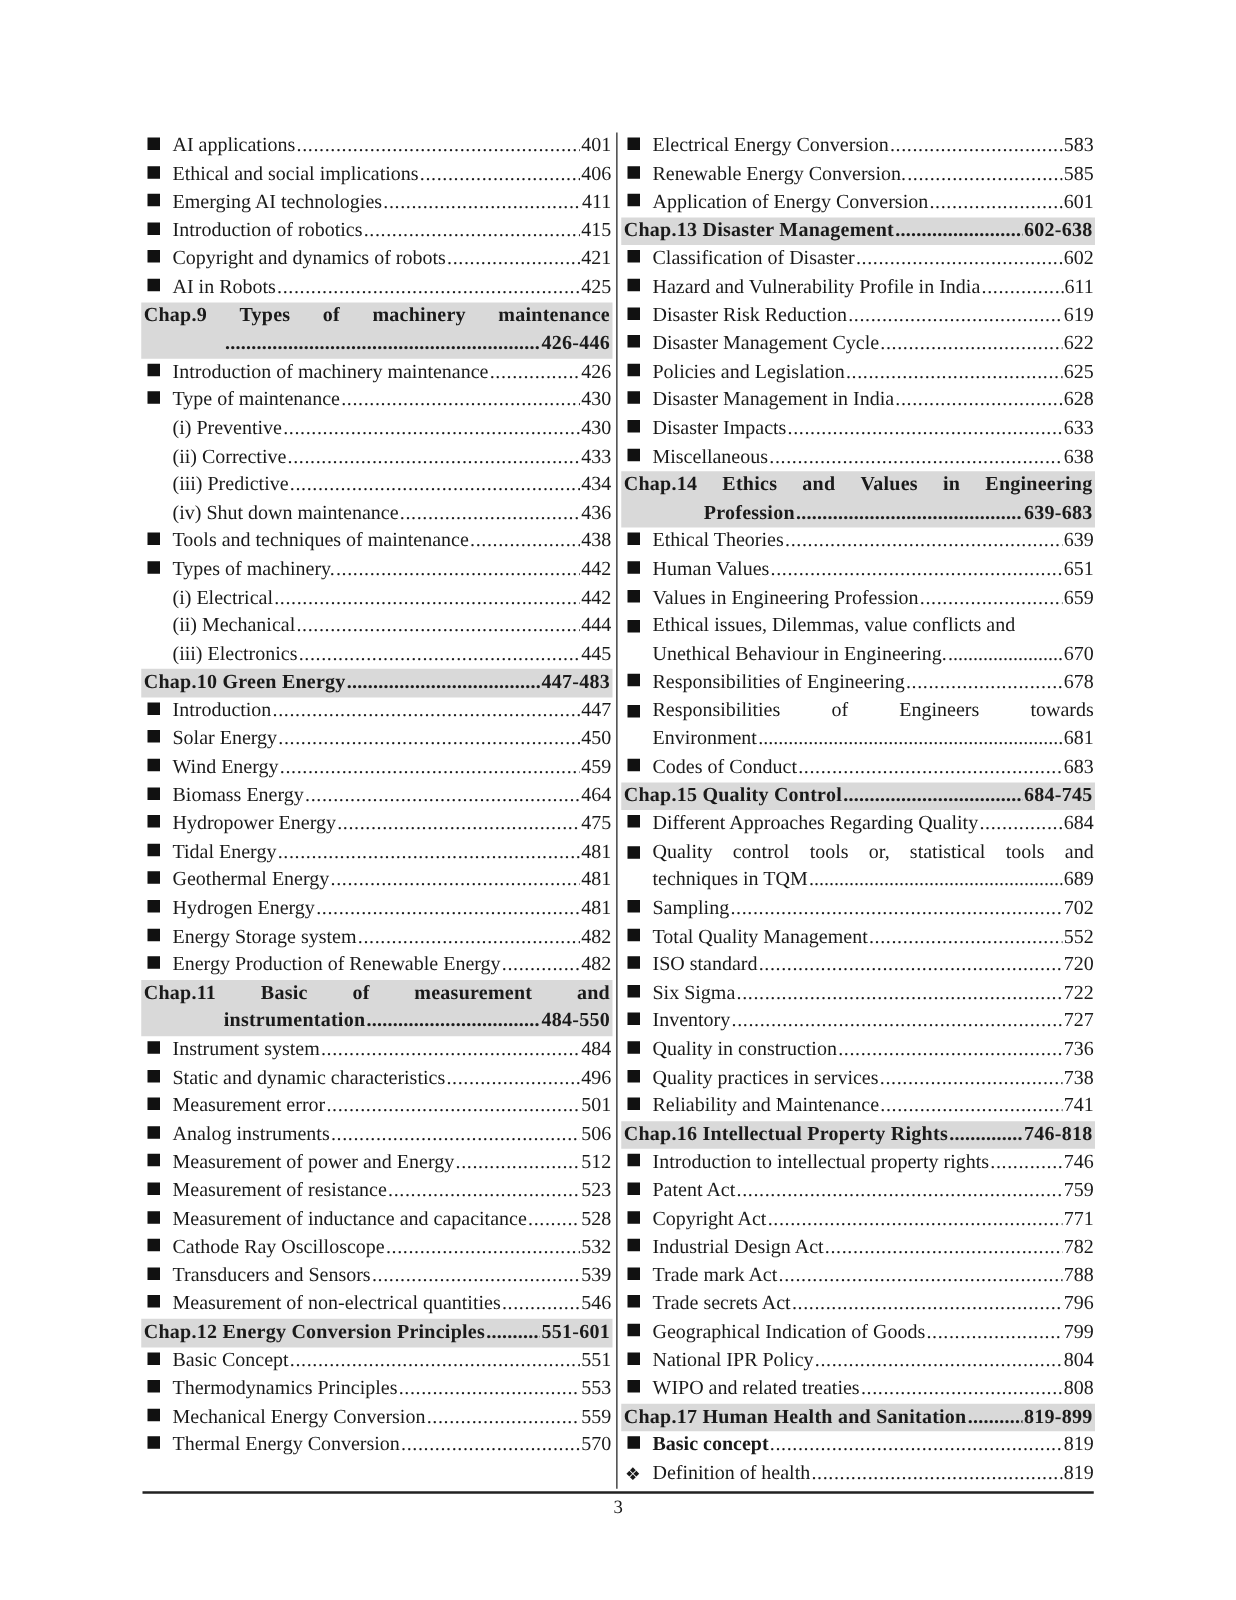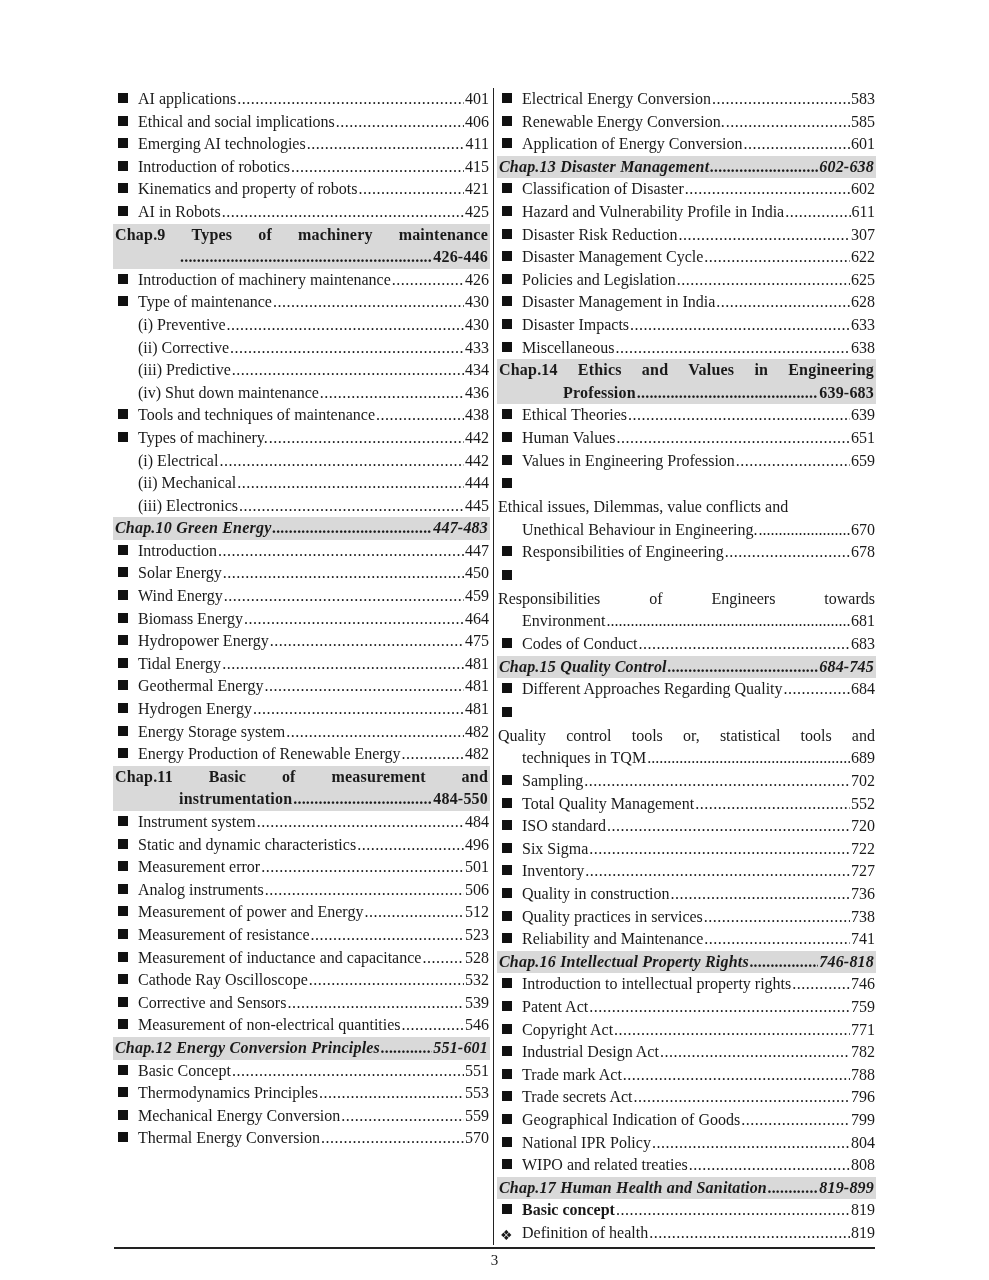--- a/index.html
+++ b/index.html
@@ -2,21 +2,21 @@
 <html><head>
   <meta charset="utf-8">
   <style>
     html, body { margin: 0; padding: 0; background: #ffffff; }
     body {
       width: 989px; height: 1280px; position: relative; overflow: hidden;
       font-family: "Liberation Serif", "DejaVu Serif", serif;
       color: #1a1a1a;
     }
     .page {
-      position: absolute; left: 114px; top: 88px; width: 761px;
+      position: absolute; left: 114px; top: 106px; width: 761px;
     }
     .cols { display: flex; }
     .col { width: 380px; box-sizing: border-box; }
     .col.left { padding-right: 4px; border-right: 1.5px solid #222; }
     .col.right { padding-left: 4px; width: 381px; }
     .row {
       display: flex; align-items: baseline;
       font-size: 16px; line-height: 22.6px; height: 22.6px;
       white-space: nowrap;
     }
@@ -43,27 +43,27 @@
     }
     .row .page-num { flex: 0 0 auto; }
     .chap {
       background: #d9d9d9; font-weight: bold; font-size: 16px;
       line-height: 22.6px; letter-spacing: 0.2px;
       margin: 0 -1px;
       padding: 0 2px;
     }
     .chap .line1 { display: flex; justify-content: space-between; white-space: nowrap; }
     .chap .line2 { display: flex; align-items: flex-start; white-space: nowrap; padding-left: 64px; }
-    .chap .single { display: flex; align-items: flex-end; white-space: nowrap; font-style: italic; }
+    .chap .single { display: flex; align-items: flex-end; white-space: nowrap; }
     .chap .dots { flex: 1 1 auto; overflow: hidden; margin: 0 1px; }
     .chap .dots::before {
       content: "..............................................................................................................................................................";
     }
     .chap .pages { flex: 0 0 auto; }
-    .item2 .first { display: flex; justify-content: space-between; white-space: nowrap; font-size: 16px; line-height: 22.6px; flex-direction: column; }
+    .item2 .first { display: flex; justify-content: space-between; white-space: nowrap; font-size: 16px; line-height: 22.6px; }
     .item2 .first .txt { flex: 1; display: flex; justify-content: space-between; }
     .item2 .second { display: flex; align-items: center; white-space: nowrap; font-size: 16px; line-height: 22.6px; padding-left: 24px; }
     .item2 .second .dots { flex: 1 1 auto; overflow: hidden; margin: 0 1px; }
     .item2 .second .dots::before {
       content: "..............................................................................................................................................................";
     }
     .item2 .first .bullet { width: 24px; flex: 0 0 24px; position: relative; display: inline-block; }
     .item2 .first .bullet::before {
       content: ""; position: absolute; left: 4px; top: 6px;
       width: 10px; height: 10px; background: #111;
@@ -100,21 +100,21 @@
           <span class="page-num">411</span>
         </div>
         <div class="row">
           <span class="bullet square"></span>
           <span class="label">Introduction of robotics</span>
           <span class="dots"></span>
           <span class="page-num">415</span>
         </div>
         <div class="row">
           <span class="bullet square"></span>
-          <span class="label">Kinematics and property of robots</span>
+          <span class="label">Copyright and dynamics of robots</span>
           <span class="dots"></span>
           <span class="page-num">421</span>
         </div>
         <div class="row">
           <span class="bullet square"></span>
           <span class="label">AI in Robots</span>
           <span class="dots"></span>
           <span class="page-num">425</span>
         </div>
         <div class="chap">
@@ -321,21 +321,21 @@
           <span class="page-num">528</span>
         </div>
         <div class="row">
           <span class="bullet square"></span>
           <span class="label">Cathode Ray Oscilloscope</span>
           <span class="dots"></span>
           <span class="page-num">532</span>
         </div>
         <div class="row">
           <span class="bullet square"></span>
-          <span class="label">Corrective and Sensors</span>
+          <span class="label">Transducers and Sensors</span>
           <span class="dots"></span>
           <span class="page-num">539</span>
         </div>
         <div class="row">
           <span class="bullet square"></span>
           <span class="label">Measurement of non-electrical quantities</span>
           <span class="dots"></span>
           <span class="page-num">546</span>
         </div>
         <div class="chap">
@@ -405,21 +405,21 @@
         <div class="row">
           <span class="bullet square"></span>
           <span class="label">Hazard and Vulnerability Profile in India</span>
           <span class="dots"></span>
           <span class="page-num">611</span>
         </div>
         <div class="row">
           <span class="bullet square"></span>
           <span class="label">Disaster Risk Reduction</span>
           <span class="dots"></span>
-          <span class="page-num">307</span>
+          <span class="page-num">619</span>
         </div>
         <div class="row">
           <span class="bullet square"></span>
           <span class="label">Disaster Management Cycle</span>
           <span class="dots"></span>
           <span class="page-num">622</span>
         </div>
         <div class="row">
           <span class="bullet square"></span>
           <span class="label">Policies and Legislation</span>

